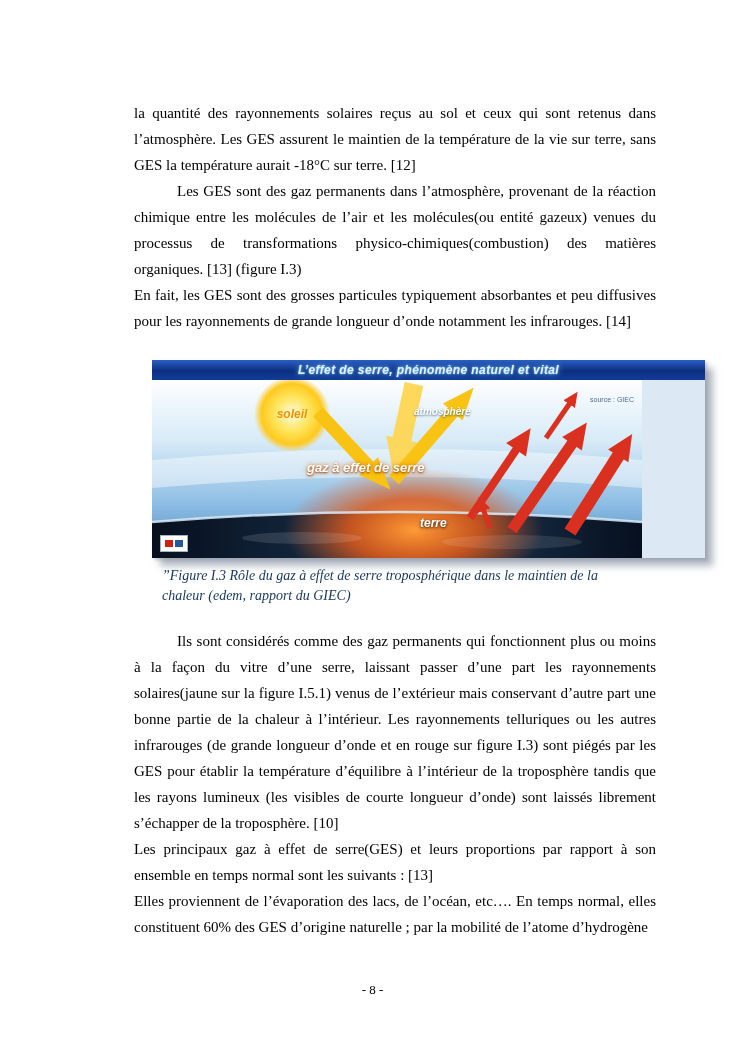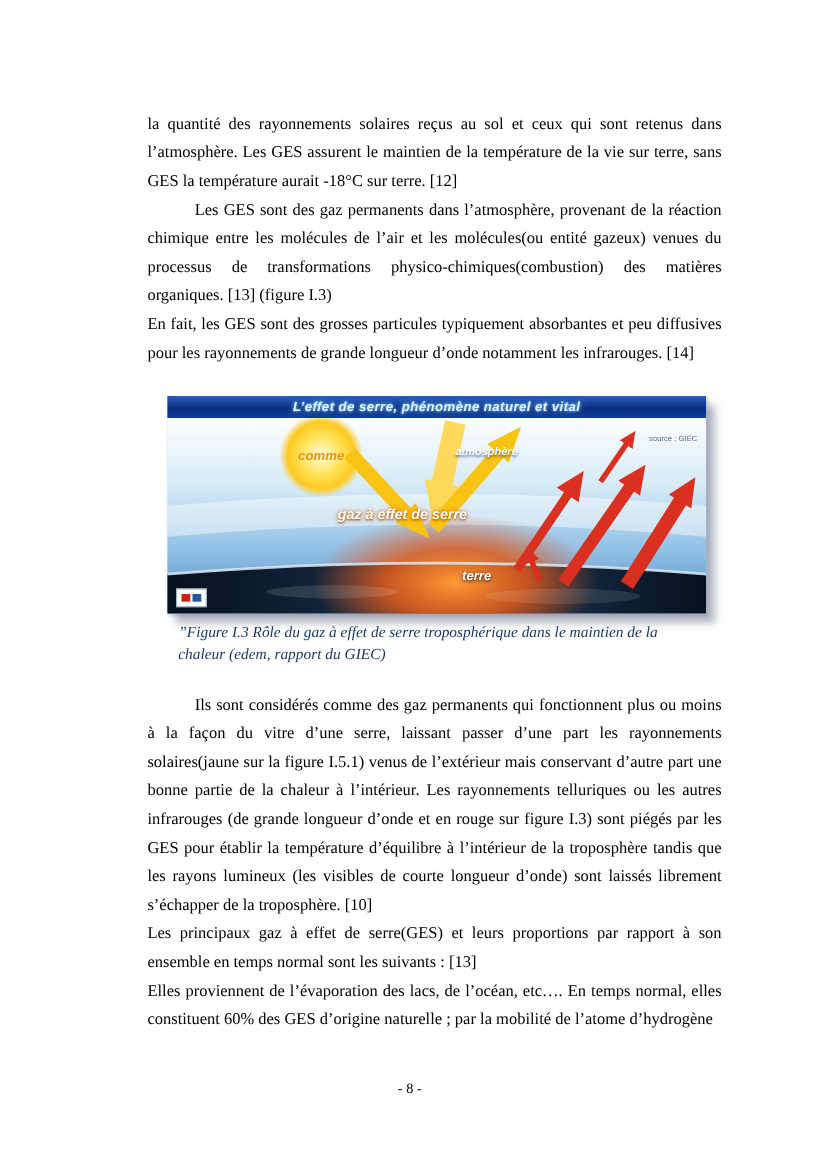--- a/index.html
+++ b/index.html
@@ -26,21 +26,21 @@
     text-align: justify;
     text-align-last: left;
   }
   .first-indent { text-indent: 43px; }
   .after-figure { margin-top: 22px; }
 
   
   .figure-block { margin: 26px 0 0 18px; width: 492px; }
   .fig-frame {
     position: relative;
-    width: 490px;
+    width: 553px;
     height: 198px;
     background: #dce9f5;
     box-shadow: 8px 8px 7px rgba(115,125,145,0.55), 2px 2px 3px rgba(115,125,145,0.35);
     overflow: hidden;
   }
   .fig-title {
     position: absolute; top: 0; left: 0; right: 0; height: 20px;
     line-height: 20px; text-align: center;
     background: linear-gradient(180deg, #2a5ec4 0%, #0b2f7e 55%, #123c9a 100%);
     color: #dff0ff;
@@ -172,21 +172,21 @@
 
             <g>
               <line x1="338" y1="148" x2="330" y2="126" stroke="#d9301f" stroke-width="5" marker-end="url(#hrs)"></line>
               <line x1="318" y1="138" x2="368" y2="64" stroke="#d9301f" stroke-width="8" marker-end="url(#hr)"></line>
               <line x1="360" y1="150" x2="424" y2="58" stroke="#d9301f" stroke-width="11" marker-end="url(#hr)"></line>
               <line x1="418" y1="152" x2="470" y2="70" stroke="#d9301f" stroke-width="13" marker-end="url(#hr)"></line>
               <line x1="394" y1="58" x2="420" y2="20" stroke="#d9301f" stroke-width="5" marker-end="url(#hrs)"></line>
             </g>
           </svg>
 
-          <div class="fig-label lbl-sun">comme</div>
+          <div class="fig-label lbl-sun">soleil</div>
           <div class="fig-label lbl-atm">atmosphère</div>
           <div class="fig-label lbl-ghg">gaz à effet de serre</div>
           <div class="fig-label lbl-terre">terre</div>
           <div class="fig-label lbl-source">source : GIEC</div>
           <div class="fig-logo">
             <span class="logo-bar red"></span>
             <span class="logo-bar blue"></span>
           </div>
         </div>
       </div>

